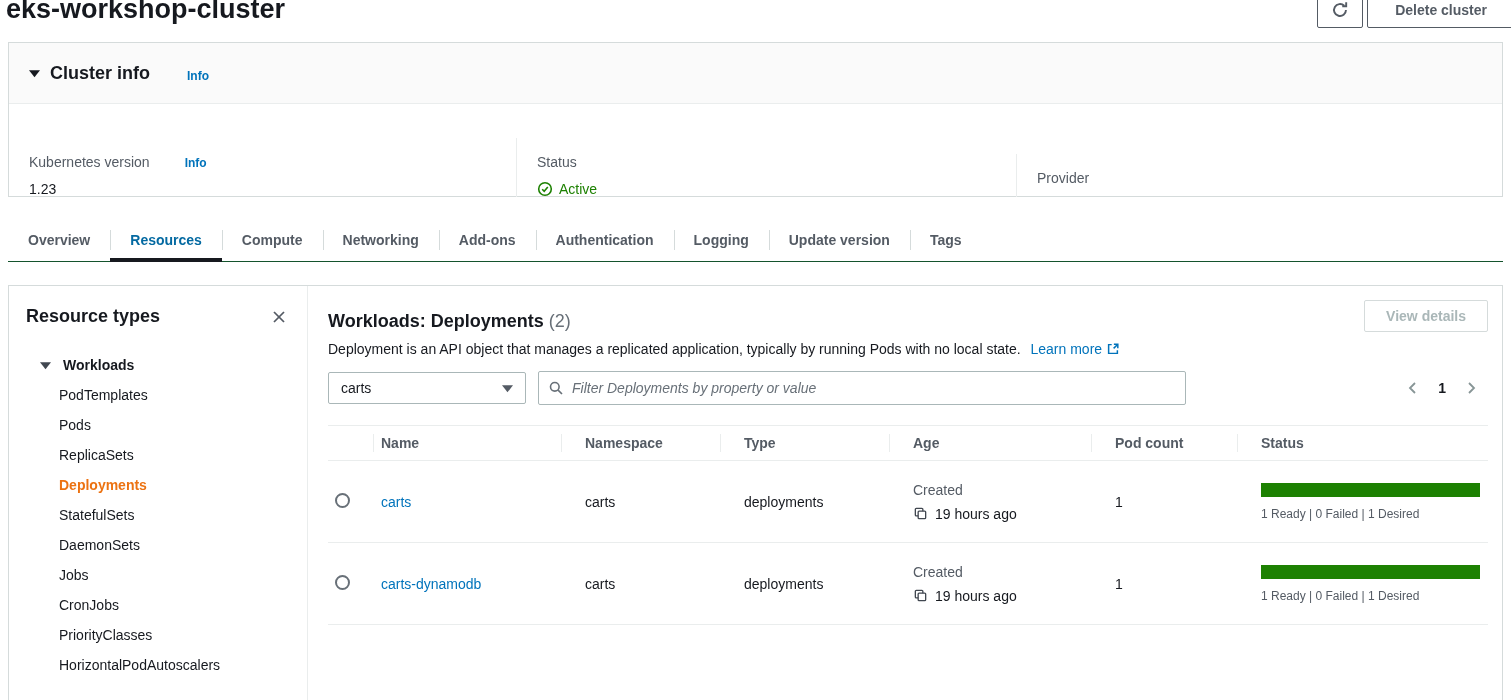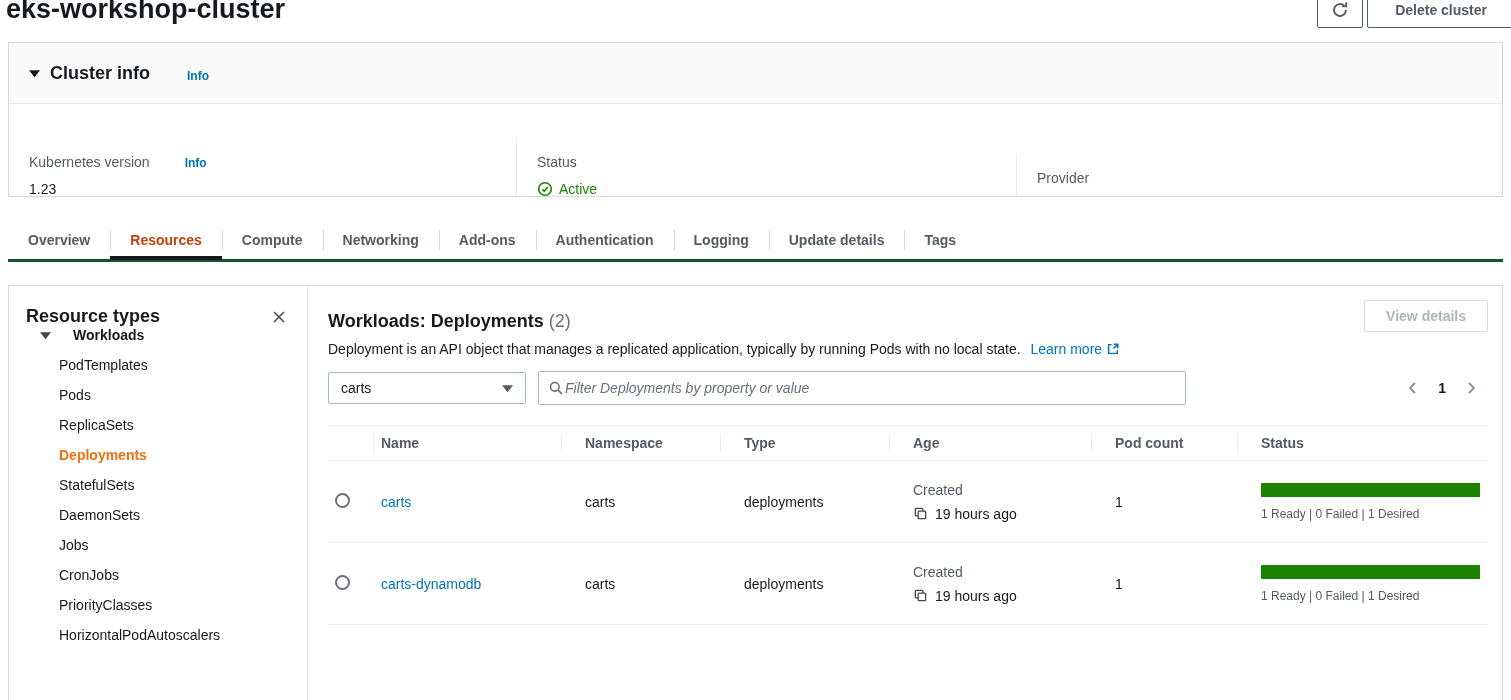--- a/index.html
+++ b/index.html
@@ -56,53 +56,53 @@
   .ci-col-2 { width: 500px; border-left: 1px solid #eaeded; }
   .ci-col-3 { flex: 1; border-left: 1px solid #eaeded; }
   .ci-label { color: #545b64; margin-bottom: 11px; display: flex; align-items: center; }
   .ci-label .info-link { margin-top: 2px; margin-left: 8px; }
   .ci-value { color: #16191f; }
   .status-active { display: flex; align-items: center; gap: 6px; color: #1d8102; }
 
   
   .tabs {
     position: absolute; top: 221px; left: 8px; right: 8px; height: 41px;
-    display: flex; border-bottom: 3px solid #14532d;
+    display: flex; border-bottom: 1px solid #14532d;
   }
   .tab {
     position: relative; padding: 0 20px; line-height: 38px;
     font-weight: 700; color: #545b64; cursor: pointer; white-space: nowrap;
   }
   .tab + .tab::before {
     content: ""; position: absolute; left: 0; top: 9px;
     width: 1px; height: 20px; background: #d5dbdb;
   }
-  .tab.active { color: #c2410c; }
+  .tab.active { color: #0369a1; }
   .tab.active::after {
     content: ""; position: absolute; left: 0; right: 0; bottom: -1px;
     height: 4px; background: #16191f;
   }
 
   
   .resource-panel {
     position: absolute; top: 285px; left: 8px; right: 8px; height: 560px;
     background: #fff; border: 1px solid #d5dbdb;
     display: flex;
   }
   .sidebar {
     width: 299px; min-width: 299px;
     border-right: 1px solid #eaeded;
     padding: 20px 18px 20px 17px;
   }
   .sidebar-header { display: flex; align-items: center; justify-content: space-between; }
   .sidebar-title { font-size: 18px; font-weight: 700; }
   .close-btn { cursor: pointer; padding: 2px; }
   .tree-group {
-    padding-left: 14px;
-    display: flex; align-items: center; gap: 22px;
+    margin-top: 30px; padding-left: 14px;
+    display: flex; align-items: center; gap: 12px;
     font-weight: 700; cursor: pointer;
   }
   .tree-items { list-style: none; margin-top: 7px; }
   .tree-items li {
     padding-left: 33px; line-height: 30px; color: #16191f; cursor: pointer;
   }
   .tree-items li.selected { color: #ec7211; font-weight: 700; }
 
   
   .main { flex: 1; padding: 17px 14px 0 20px; }
@@ -121,21 +121,21 @@
   .filter-row { margin-top: 14px; display: flex; align-items: center; }
   .filter-select {
     width: 198px; height: 32px; background: #fff;
     border: 1px solid #aab7b8; border-radius: 2px;
     display: flex; align-items: center; justify-content: space-between;
     padding: 0 12px; cursor: pointer;
   }
   .filter-input-wrap {
     margin-left: 12px; width: 648px; height: 32px;
     border: 1px solid #aab7b8; border-radius: 2px;
-    display: flex; align-items: center; gap: 1px; padding: 16px 9px; background: #fff;
+    display: flex; align-items: center; gap: 8px; padding: 16px 9px; background: #fff;
   }
   .filter-input-wrap input {
     flex: 1; border: none; outline: none; font-family: inherit; font-size: 14px;
     color: #16191f; background: transparent;
   }
   .filter-input-wrap input::placeholder { color: #687078; font-style: italic; }
   .pagination {
     margin-left: auto; display: flex; align-items: center; gap: 17px; padding-right: 9px;
   }
   .page-num { font-weight: 700; color: #16191f; cursor: pointer; }
@@ -222,21 +222,21 @@
 </section>
 
 <nav class="tabs">
   <div class="tab">Overview</div>
   <div class="tab active">Resources</div>
   <div class="tab">Compute</div>
   <div class="tab">Networking</div>
   <div class="tab">Add-ons</div>
   <div class="tab">Authentication</div>
   <div class="tab">Logging</div>
-  <div class="tab">Update details</div>
+  <div class="tab">Update version</div>
   <div class="tab">Tags</div>
 </nav>
 
 <section class="resource-panel">
 
   <aside class="sidebar">
     <div class="sidebar-header">
       <span class="sidebar-title">Resource types</span>
       <span class="close-btn">
         <svg width="16" height="16" viewBox="0 0 16 16" stroke="#545b64" stroke-width="1.7">

